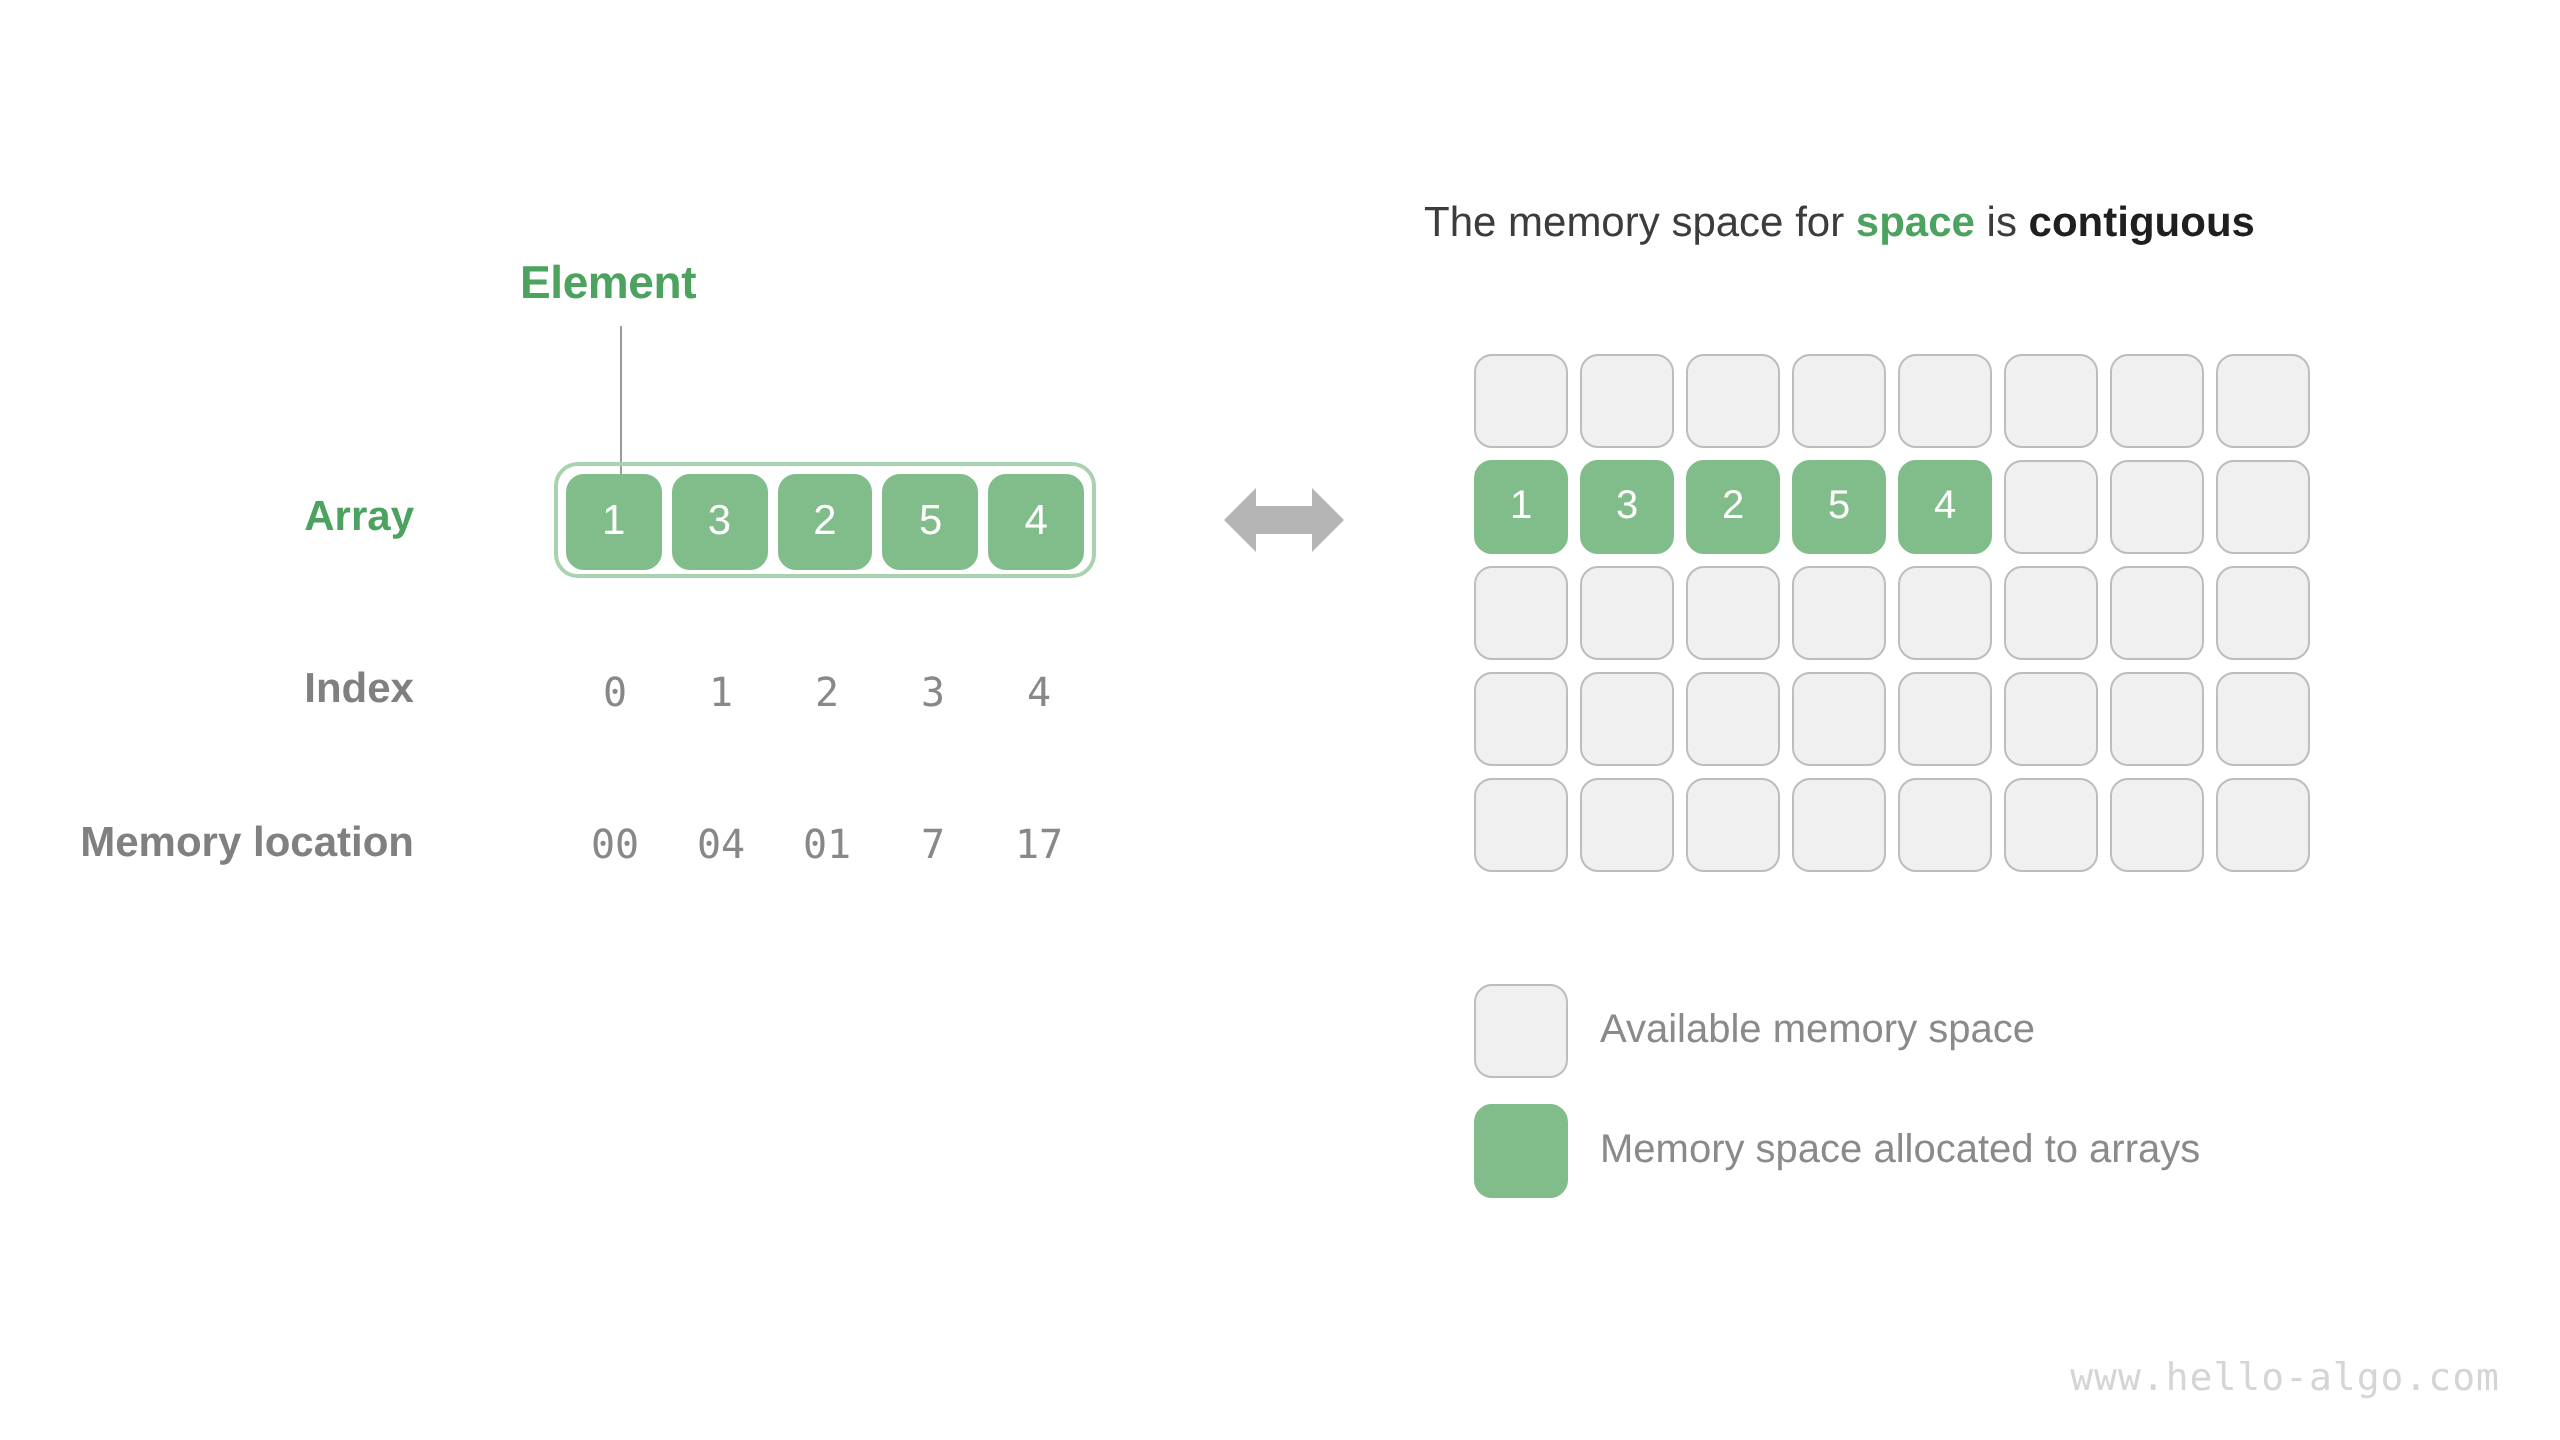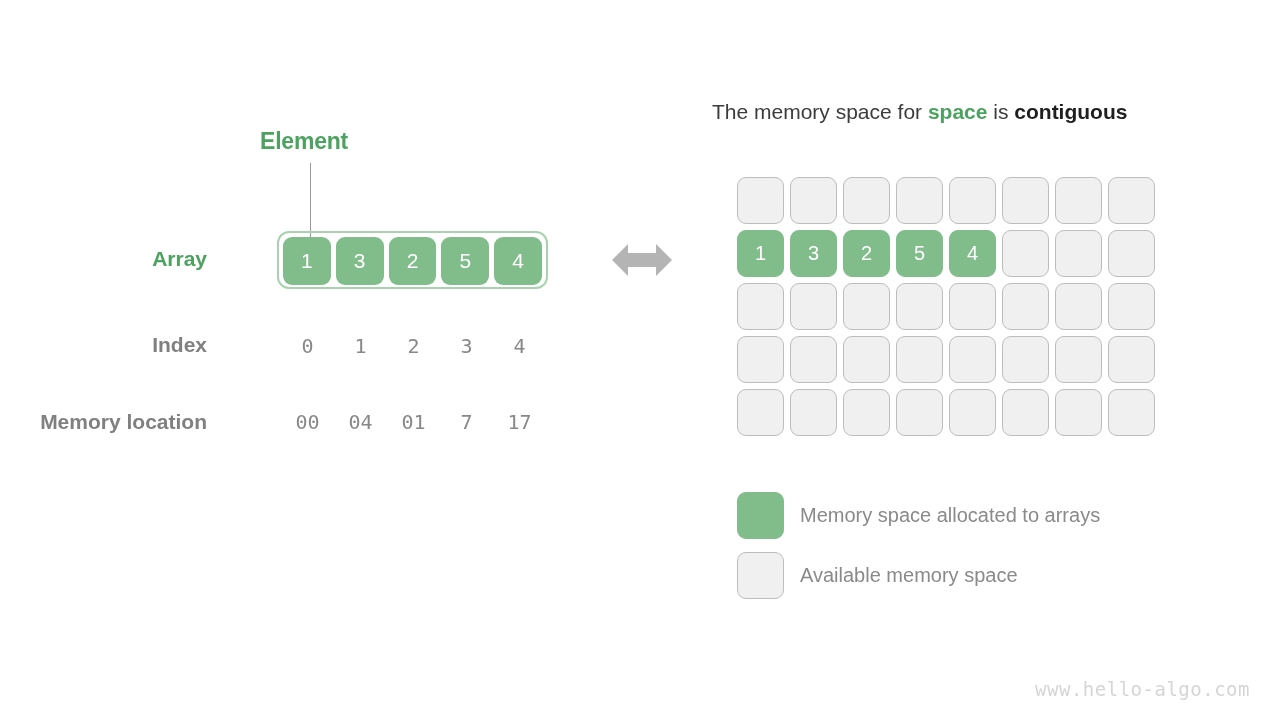--- a/index.html
+++ b/index.html
@@ -299,24 +299,24 @@
           <div class="mem-cell free"></div>
           <div class="mem-cell free"></div>
           <div class="mem-cell free"></div>
           <div class="mem-cell free"></div>
           <div class="mem-cell free"></div>
         </div>
       </div>
 
     <div class="legend" id="legend">
         <div class="legend-item">
+          <div class="legend-swatch free"></div>
+          <div class="legend-text">Available memory space</div>
+        </div>
+        <div class="legend-item">
           <div class="legend-swatch used"></div>
           <div class="legend-text">Memory space allocated to arrays</div>
         </div>
-        <div class="legend-item">
-          <div class="legend-swatch free"></div>
-          <div class="legend-text">Available memory space</div>
-        </div>
       </div>
   </div>
 
   <div class="watermark">www.hello-algo.com</div>
 </div>
 
 </body></html>

